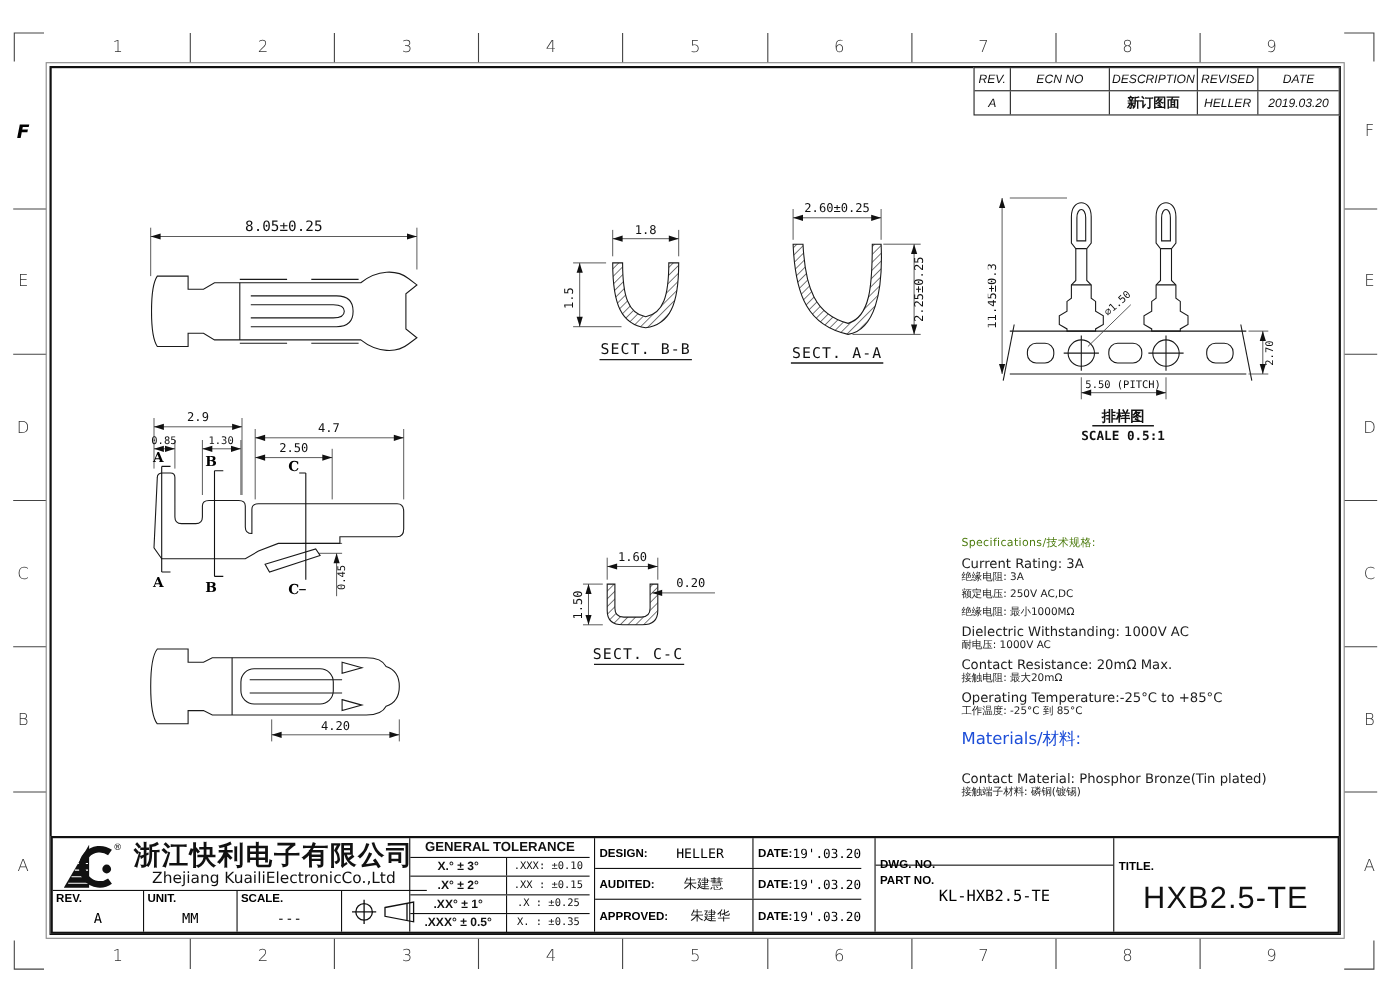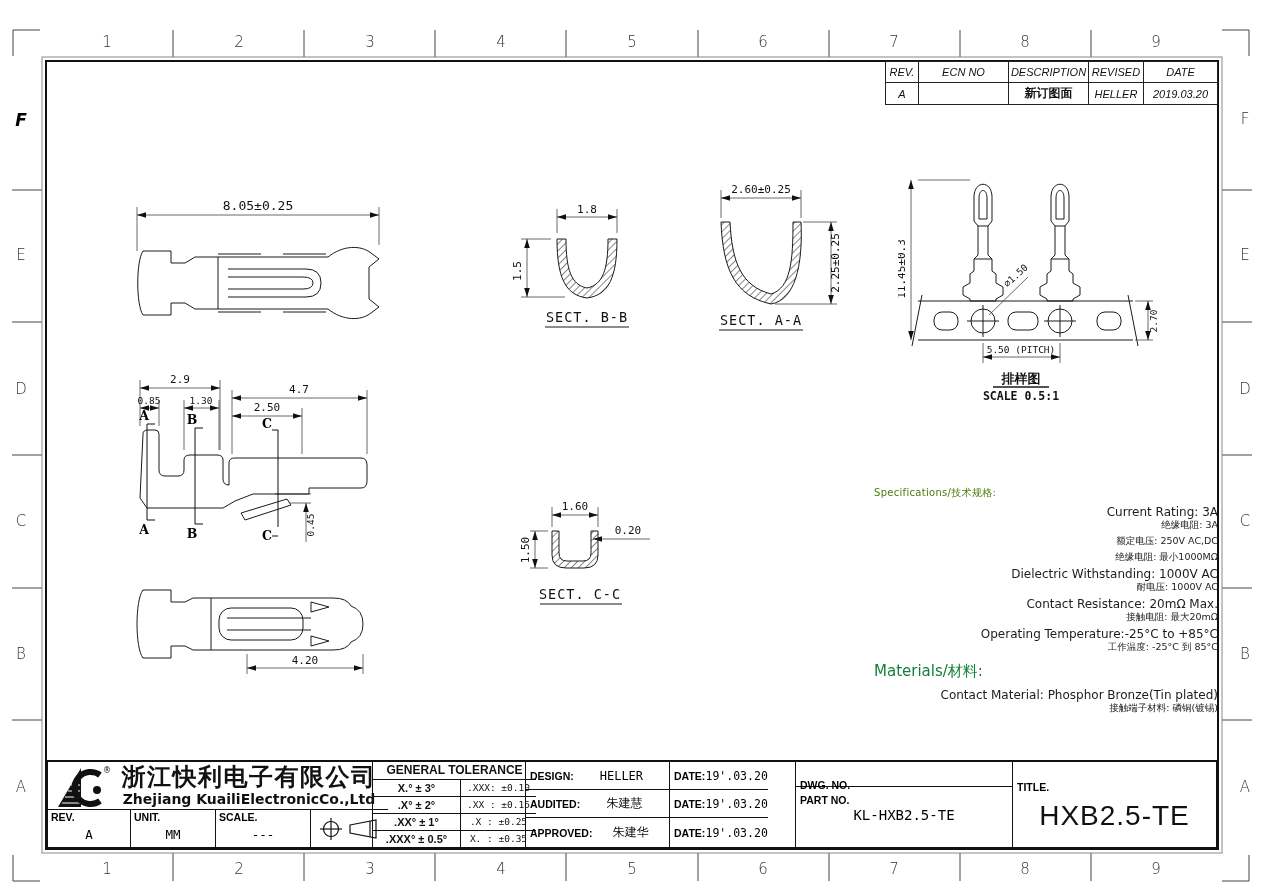--- a/index.html
+++ b/index.html
@@ -25,35 +25,35 @@
       box-sizing:border-box;background:#fff;}
   .rt-row{display:flex;height:21px;box-sizing:border-box;}
   .rt-row.hdr{border-bottom:1px solid #222;}
   .rt-cell{border-right:1px solid #222;box-sizing:border-box;display:flex;align-items:center;
            justify-content:center;font-style:italic;font-size:11px;font-family:"Liberation Sans",sans-serif;}
   .rt-cell:last-child{border-right:none;}
   .rt-desc{font-style:normal;font-weight:bold;font-size:12px;}
   
   .specs{position:absolute;left:874px;top:486px;width:344px;}
   .spec-h{font-size:10px;color:#4d7c0f;margin-bottom:5px;letter-spacing:0.3px;}
-  .spec-item{margin-bottom:4px;text-align:right;}
+  .spec-item{margin-bottom:4px;}
   .spec-en{font-size:12px;color:#1c1c1c;line-height:14px;}
   .spec-zh{font-size:9.5px;color:#222;line-height:12px;}
-  .spec-m{font-size:15px;color:#15803d;margin:9px 0 7px 0;}
+  .spec-m{font-size:15px;color:#1d4ed8;margin:9px 0 20px 0;}
   
   .tb{position:absolute;left:46px;top:760px;width:1172px;height:89px;border:2px solid #111;
       box-sizing:border-box;background:#fff;}
   .tb-sec{position:absolute;top:0;height:85px;box-sizing:border-box;}
   .bl{border-left:1.5px solid #111;}
   .lb{font-family:"Liberation Sans",sans-serif;font-weight:bold;font-size:10.5px;color:#000;}
   .mv{font-family:"DejaVu Sans Mono",monospace;color:#000;}
   .co-row1{height:47px;display:flex;align-items:center;}
   .co-names{flex:1;text-align:center;}
   .co-cn{font-size:24px;font-weight:600;letter-spacing:1.5px;line-height:27px;}
-  .co-en{font-size:14px;font-weight:700;line-height:16px;}
+  .co-en{font-size:14px;font-weight:400;line-height:16px;}
   .co-row2{height:38px;border-top:1.5px solid #111;display:flex;box-sizing:border-box;}
   .co-cell{position:relative;box-sizing:border-box;height:100%;}
   .co-cell .lb{position:absolute;left:3px;top:1px;}
   .co-val{position:absolute;left:0;right:0;bottom:5px;text-align:center;font-size:12.5px;}
   .tol-hdr{height:17px;border-bottom:1px solid #111;text-align:center;font-family:"Liberation Sans",sans-serif;
            font-weight:bold;font-size:12px;line-height:17px;}
   .tol-row{height:17px;display:flex;border-bottom:1px solid #111;box-sizing:border-box;}
   .tol-row:last-child{border-bottom:none;}
   .tol-l{width:88px;border-right:1px solid #111;box-sizing:border-box;text-align:center;
          font-weight:bold;font-size:11px;font-family:"Liberation Sans",sans-serif;line-height:16px;}
@@ -491,21 +491,21 @@
       <div class="tol-row">
         <div class="tol-l">.XX° ± 1°</div>
         <div class="tol-r">.X : ±0.25</div>
       </div>
       <div class="tol-row">
         <div class="tol-l">.XXX° ± 0.5°</div>
         <div class="tol-r">X. : ±0.35</div>
       </div>
     </div>
 
-    <div class="tb-sec bl" style="left:477px;width:243px">
+    <div class="tb-sec bl" style="left:492px;width:243px">
       <div class="so-row">
         <div class="so-left">
           <span class="lb">DESIGN:</span>
           <span class="so-name mv">HELLER</span>
         </div>
         <div class="so-date">
           <span class="lb">DATE:</span>
           <span class="so-dv mv">19'.03.20</span>
         </div>
       </div>

